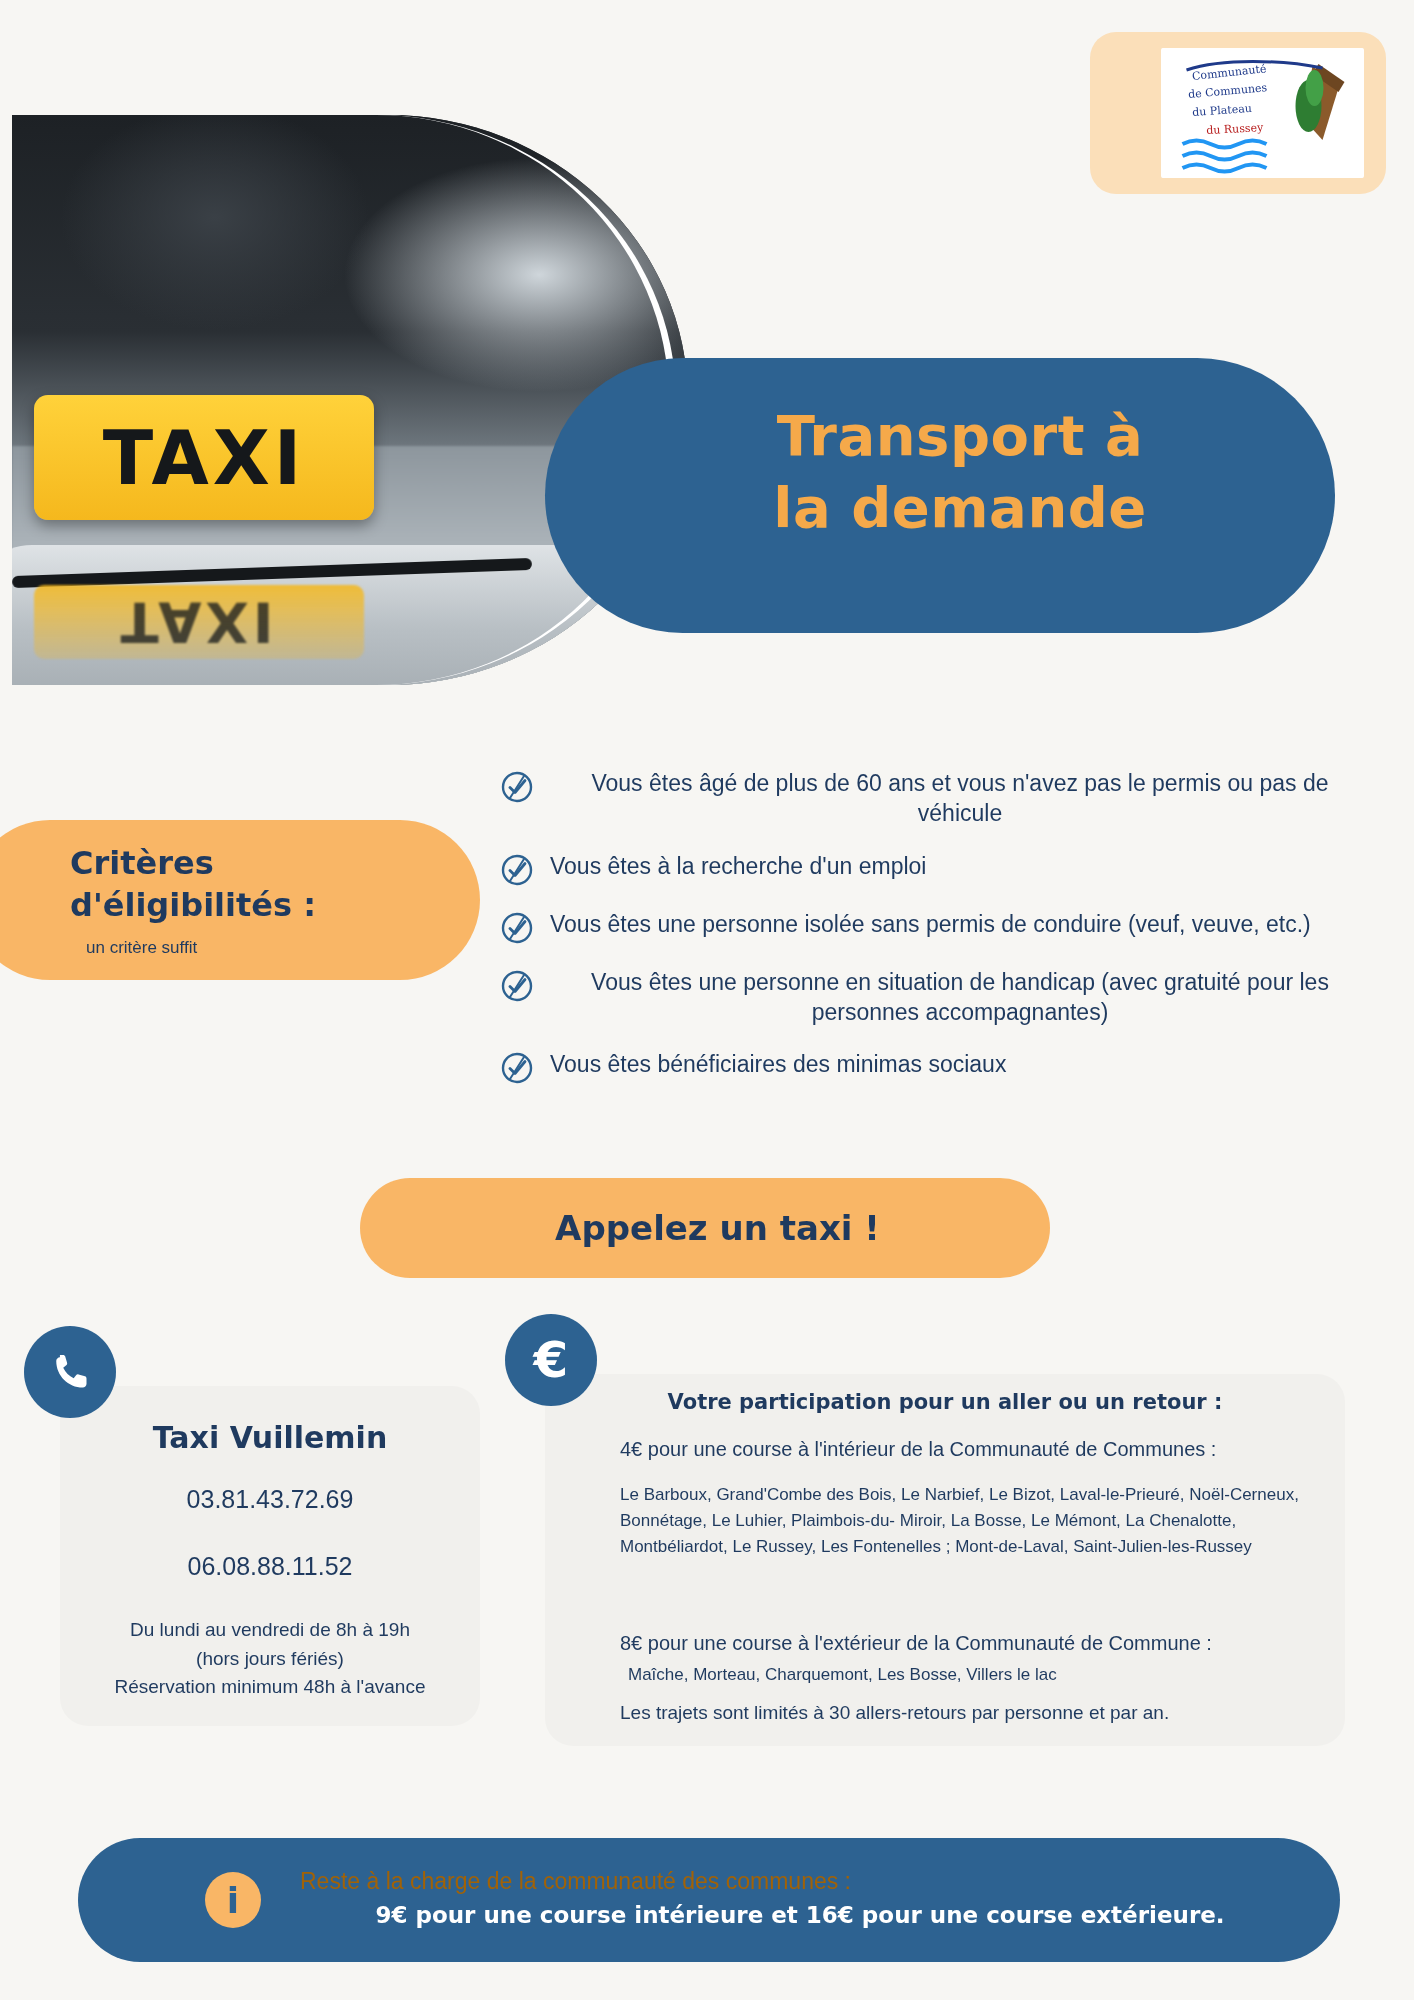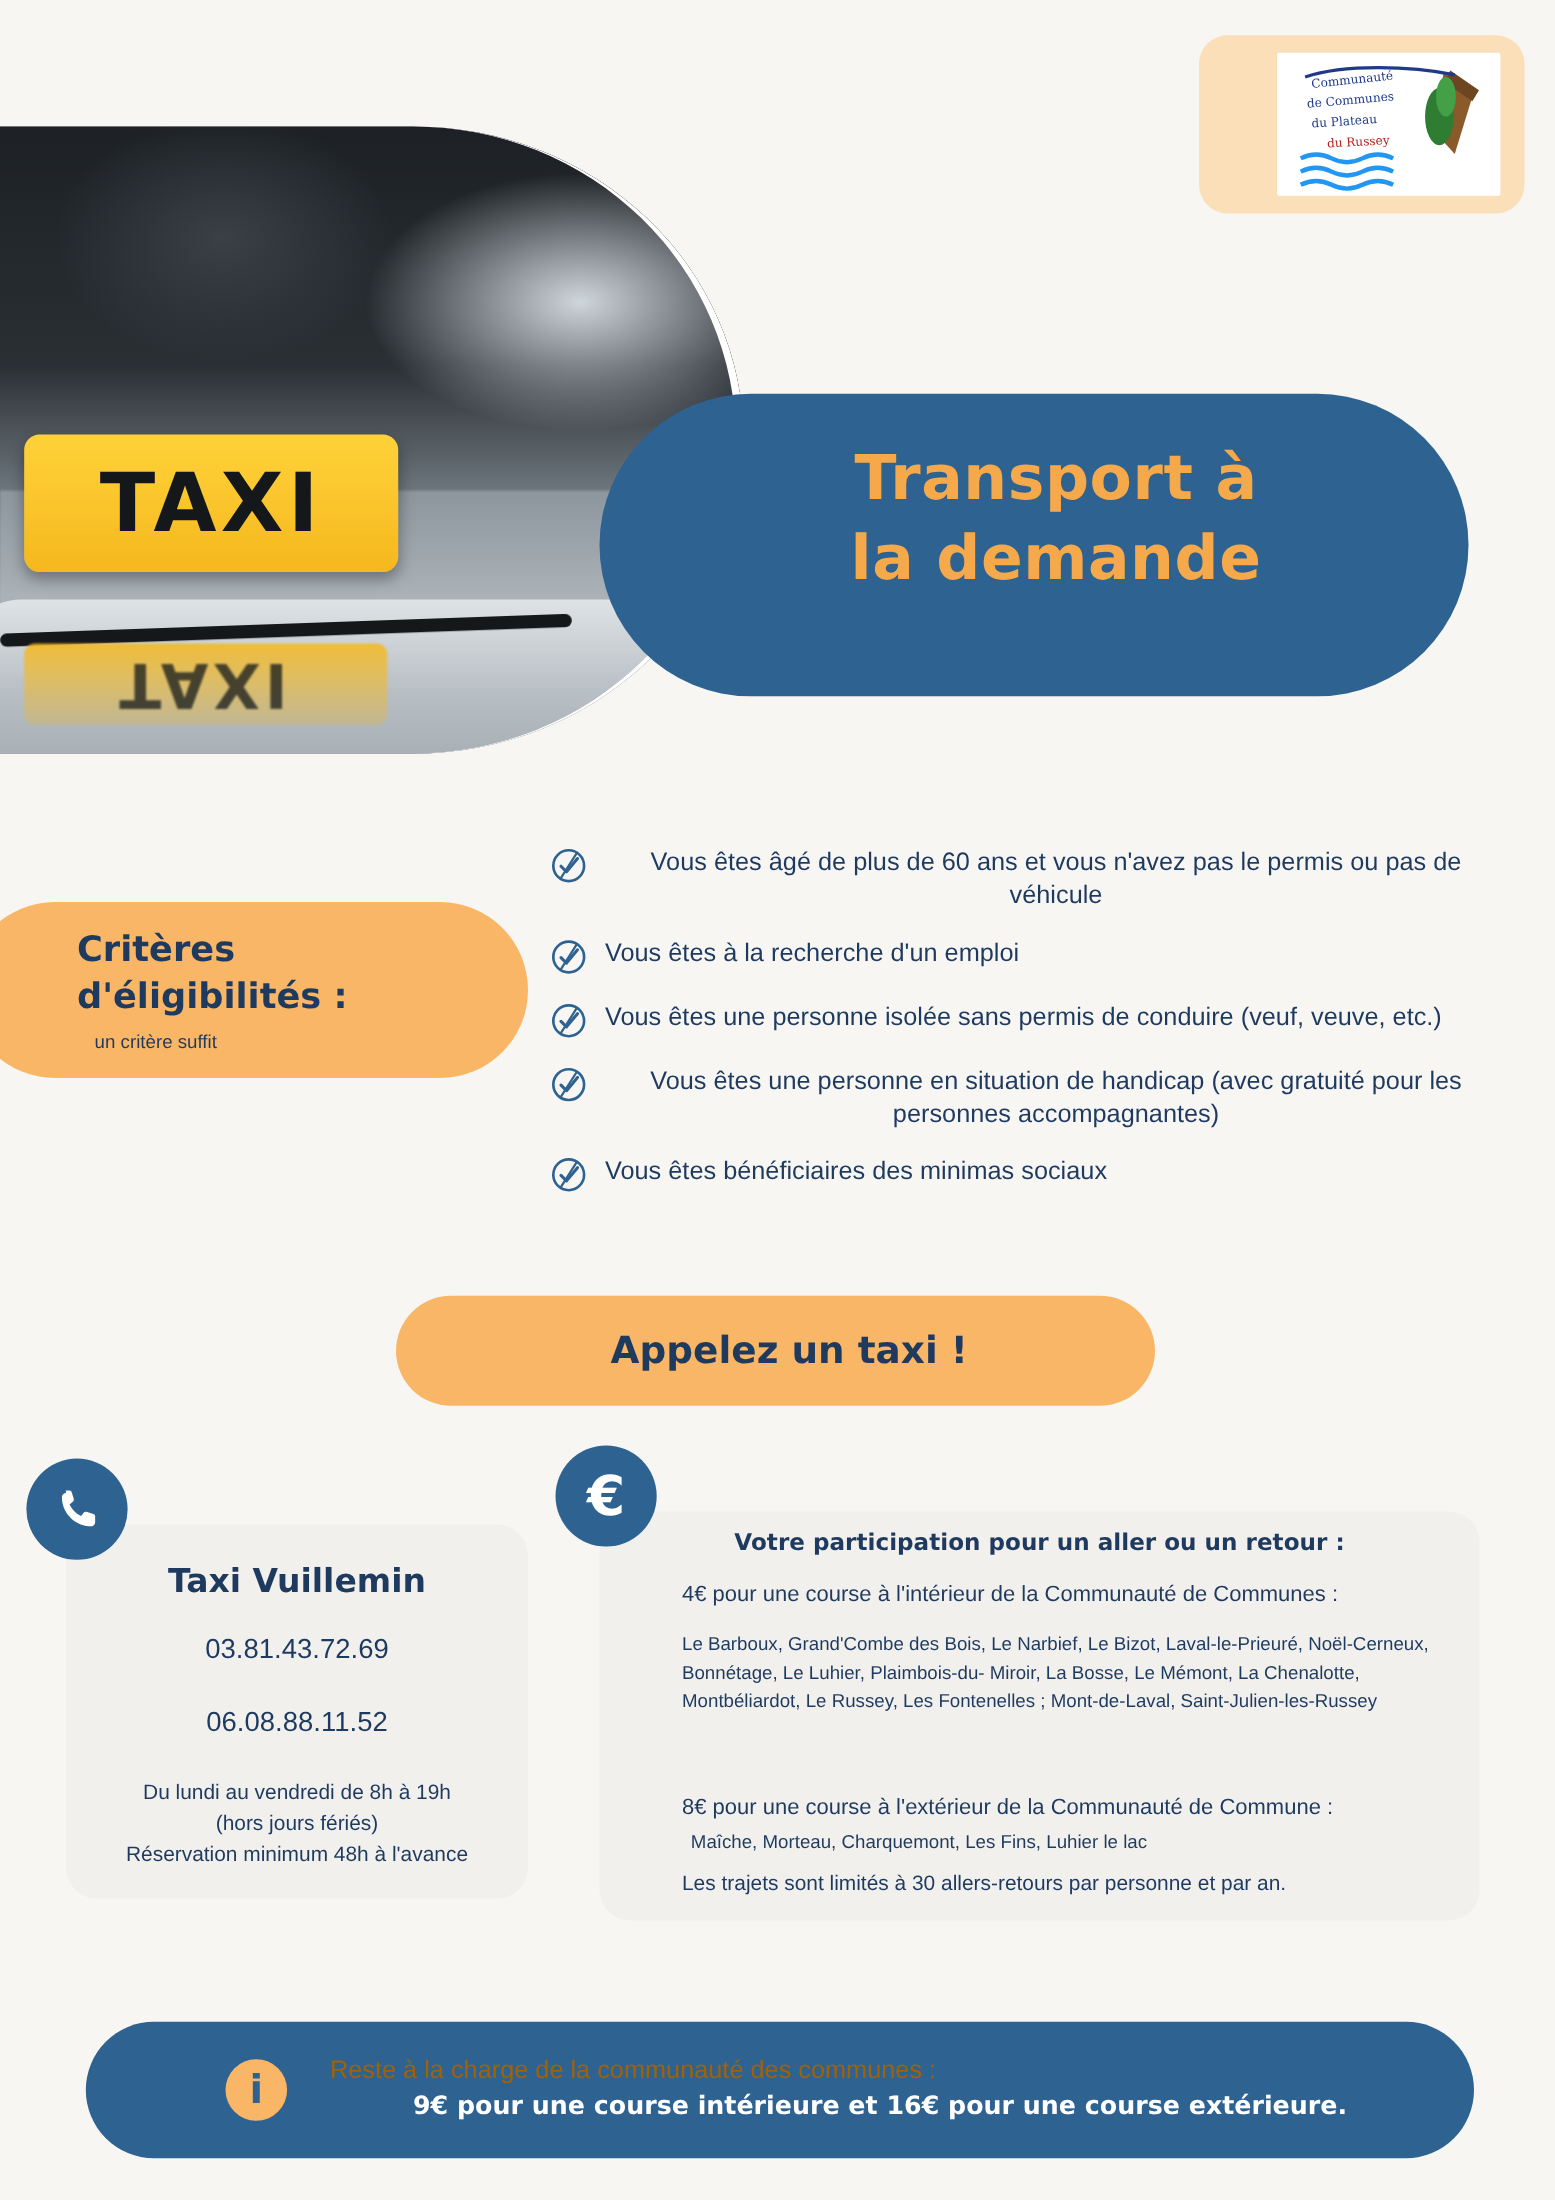--- a/index.html
+++ b/index.html
@@ -20,21 +20,21 @@
   }
   .logo-box {
     position:absolute; left:1161px; top:48px; width:203px; height:130px;
     background:#ffffff; border-radius:2px;
     display:flex; align-items:center; justify-content:center;
     overflow:hidden;
   }
   .logo-svg { width:100%; height:100%; }
 
   .photo {
-    position:absolute; left:0px; top:115px; width:676px; height:570px;
+    position:absolute; left:12px; top:115px; width:676px; height:570px;
     border-top-right-radius:300px 285px;
     border-bottom-right-radius:300px 285px;
     overflow:hidden;
     background:#2b2f33;
   }
   .photo .bg {
     position:absolute; inset:0;
     background:
       radial-gradient(ellipse 300px 180px at 78% 28%, #cfd6db 0%, rgba(207,214,219,0) 65%),
       radial-gradient(ellipse 220px 160px at 30% 18%, #3a4046 0%, rgba(58,64,70,0) 70%),
@@ -345,21 +345,21 @@
   <div>Réservation minimum 48h à l'avance</div>
 </div>
 
 <div class="circle-icon icon-euro">
   <span>€</span>
 </div>
 <div class="part-title">Votre participation pour un aller ou un retour :</div>
 <div class="price-in">4€ pour une course à l'intérieur de la Communauté de Communes :</div>
 <div class="towns-in">Le Barboux, Grand'Combe des Bois, Le Narbief, Le Bizot, Laval-le-Prieuré, Noël-Cerneux, Bonnétage, Le Luhier, Plaimbois-du- Miroir, La Bosse, Le Mémont, La Chenalotte, Montbéliardot, Le Russey, Les Fontenelles ; Mont-de-Laval, Saint-Julien-les-Russey</div>
 <div class="price-out">8€ pour une course à l'extérieur de la Communauté de Commune :</div>
-<div class="towns-out">Maîche, Morteau, Charquemont, Les Fins, Luhier le lac</div>
+<div class="towns-out">Maîche, Morteau, Charquemont, Les Bosse, Villers le lac</div>
 <div class="limit">Les trajets sont limités à 30 allers-retours par personne et par an.</div>
 
 <div class="footer"></div>
 <div class="footer-icon">
   <span>i</span>
 </div>
 <div class="footer-l1">Reste à la charge de la communauté des communes :</div>
 <div class="footer-l2">9€ pour une course intérieure et 16€ pour une course extérieure.</div>
 
 </body></html>

